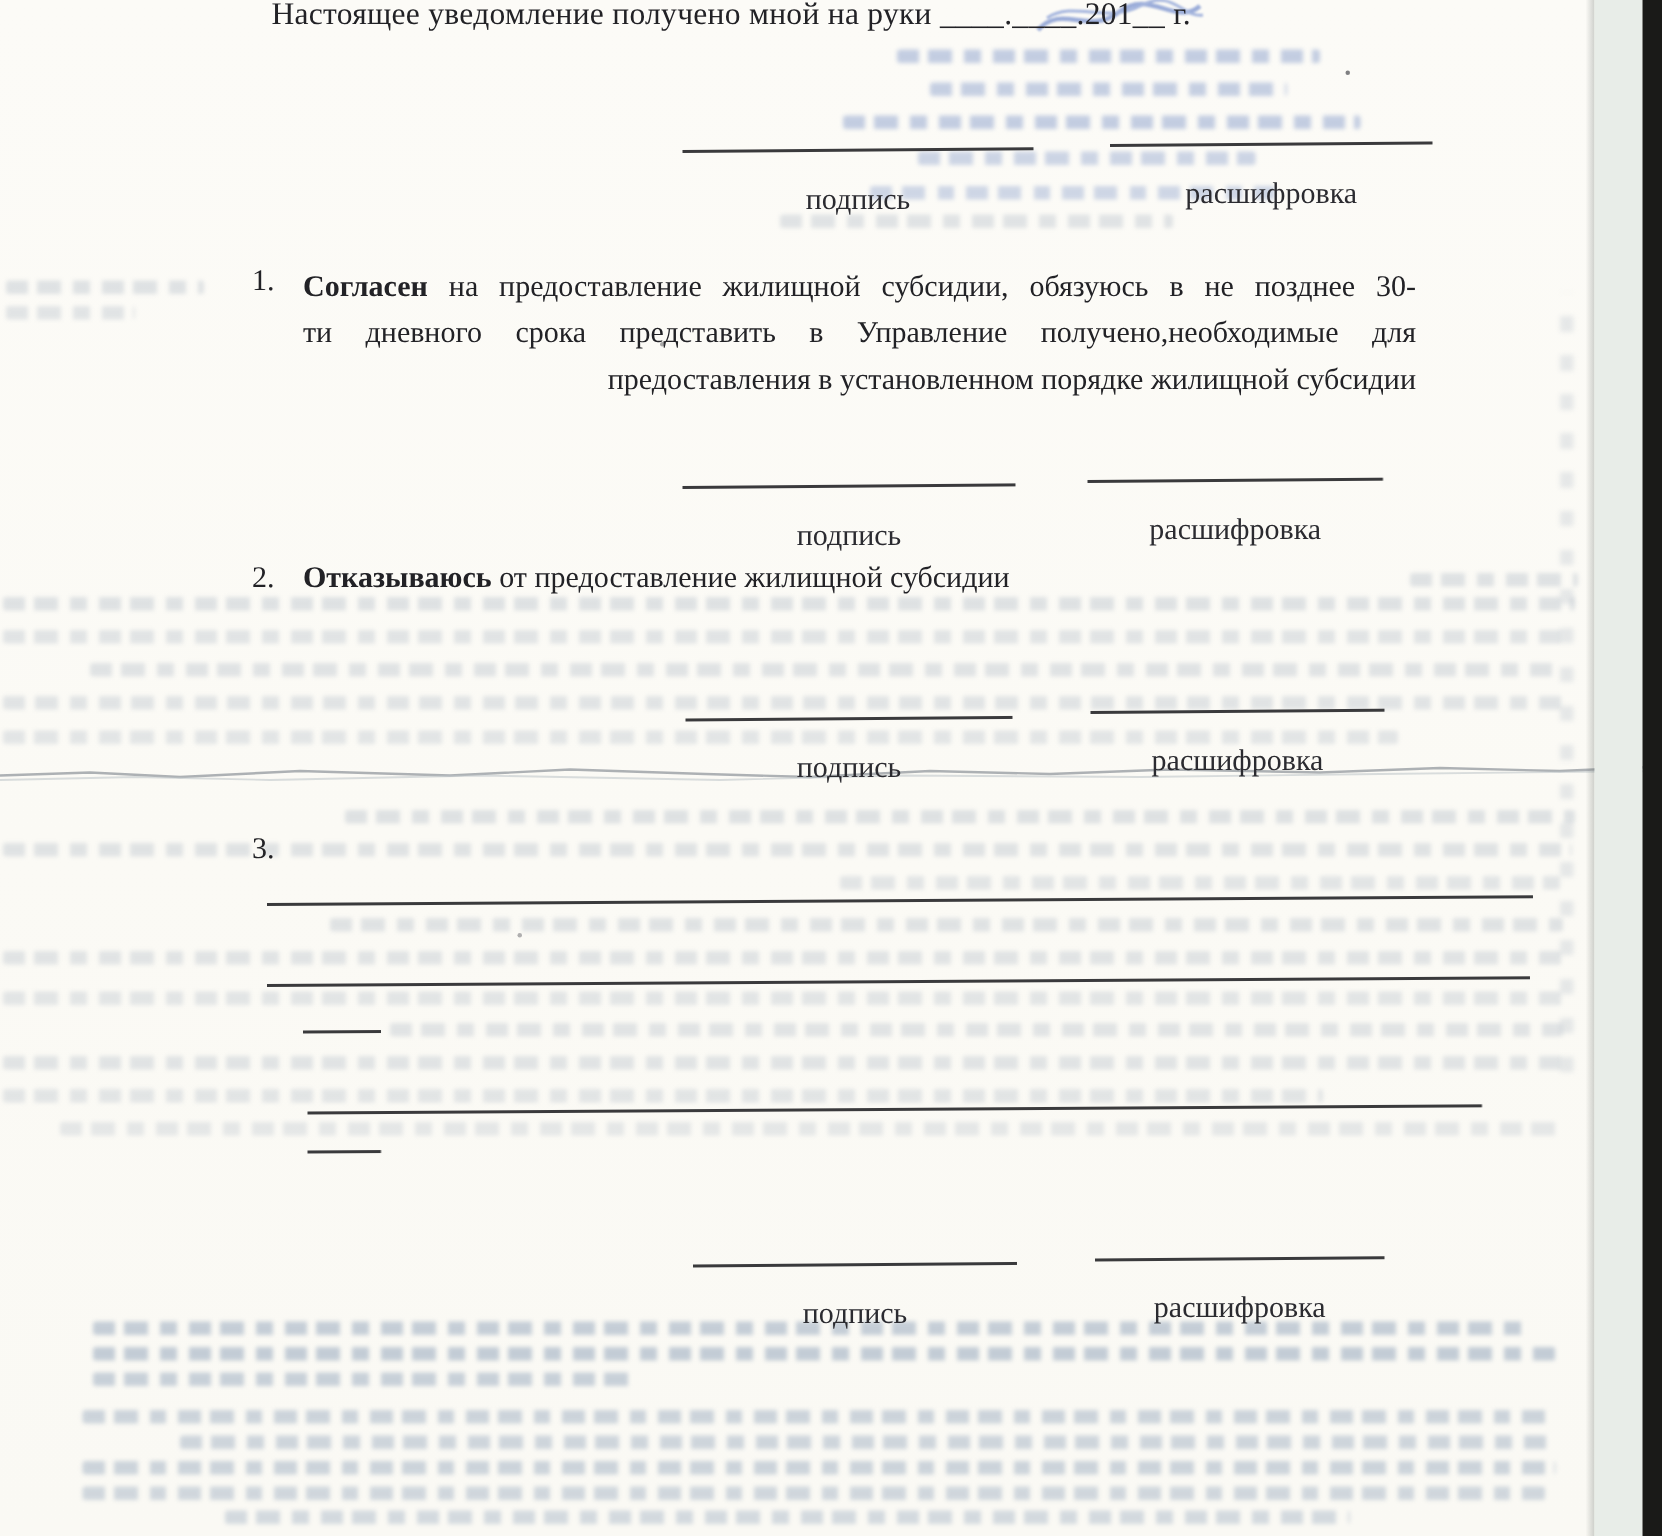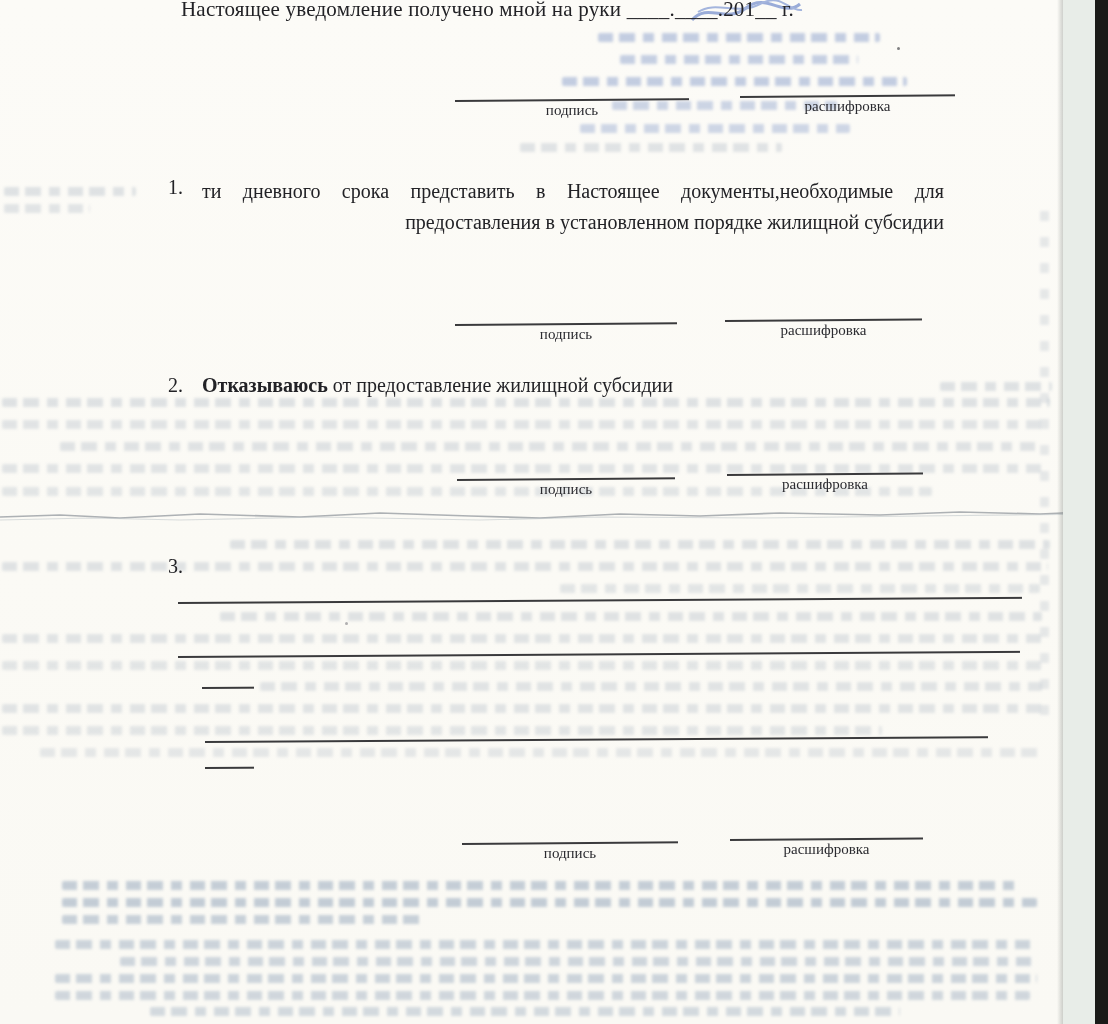--- a/index.html
+++ b/index.html
@@ -34,21 +34,21 @@
 
   .item { position:absolute; font-size:20px; }
   .item .num { position:absolute; left:0; top:0; }
   .item .body { margin-left:34px; }
   .para { width:742px; line-height:31px; }
   .jline { text-align:justify; text-align-last:justify; }
   .lline { text-align:right; }
 
   .sig { position:absolute; }
   .sig-line { border-top:2px solid #3a3a3c; transform:rotate(-.45deg); transform-origin:left center; filter:blur(.2px); }
-  .sig-label { font-size:15px; text-align:center; margin-top:0; color:#2b2b30; }
+  .sig-label { font-size:20px; text-align:center; margin-top:20px; color:#2b2b30; }
 
   .bl { position:absolute; border-top:2px solid #3a3a3c; transform:rotate(-.35deg);
         transform-origin:left center; filter:blur(.2px); }
 
   .speck { position:absolute; width:3px; height:3px; border-radius:50%; background:#55555a; opacity:.75; }
 </style>
 </head>
 <body>
 
 <div class="page">
@@ -104,21 +104,22 @@
     <div class="sig-label">подпись</div>
   </div>
   <div class="sig" style="left:740px;top:96px;width:215px">
     <div class="sig-line"></div>
     <div class="sig-label">расшифровка</div>
   </div>
 
   <div class="item" style="left:168px;top:176px;width:780px">
     <span class="num">1.</span>
     <div class="body para">
-      <div class="jline">ти дневного срока представить в Настоящее документы,необходимые для</div>
+      <div class="jline"><b>Согласен</b> <span>на предоставление жилищной субсидии, обязуюсь в не позднее 30-</span></div>
+      <div class="jline">ти дневного срока представить в Управление получено,необходимые для</div>
       <div class="lline">предоставления в установленном порядке жилищной субсидии</div>
     </div>
   </div>
 
   <div class="sig" style="left:455px;top:324px;width:222px">
     <div class="sig-line"></div>
     <div class="sig-label">подпись</div>
   </div>
   <div class="sig" style="left:725px;top:320px;width:197px">
     <div class="sig-line"></div>

